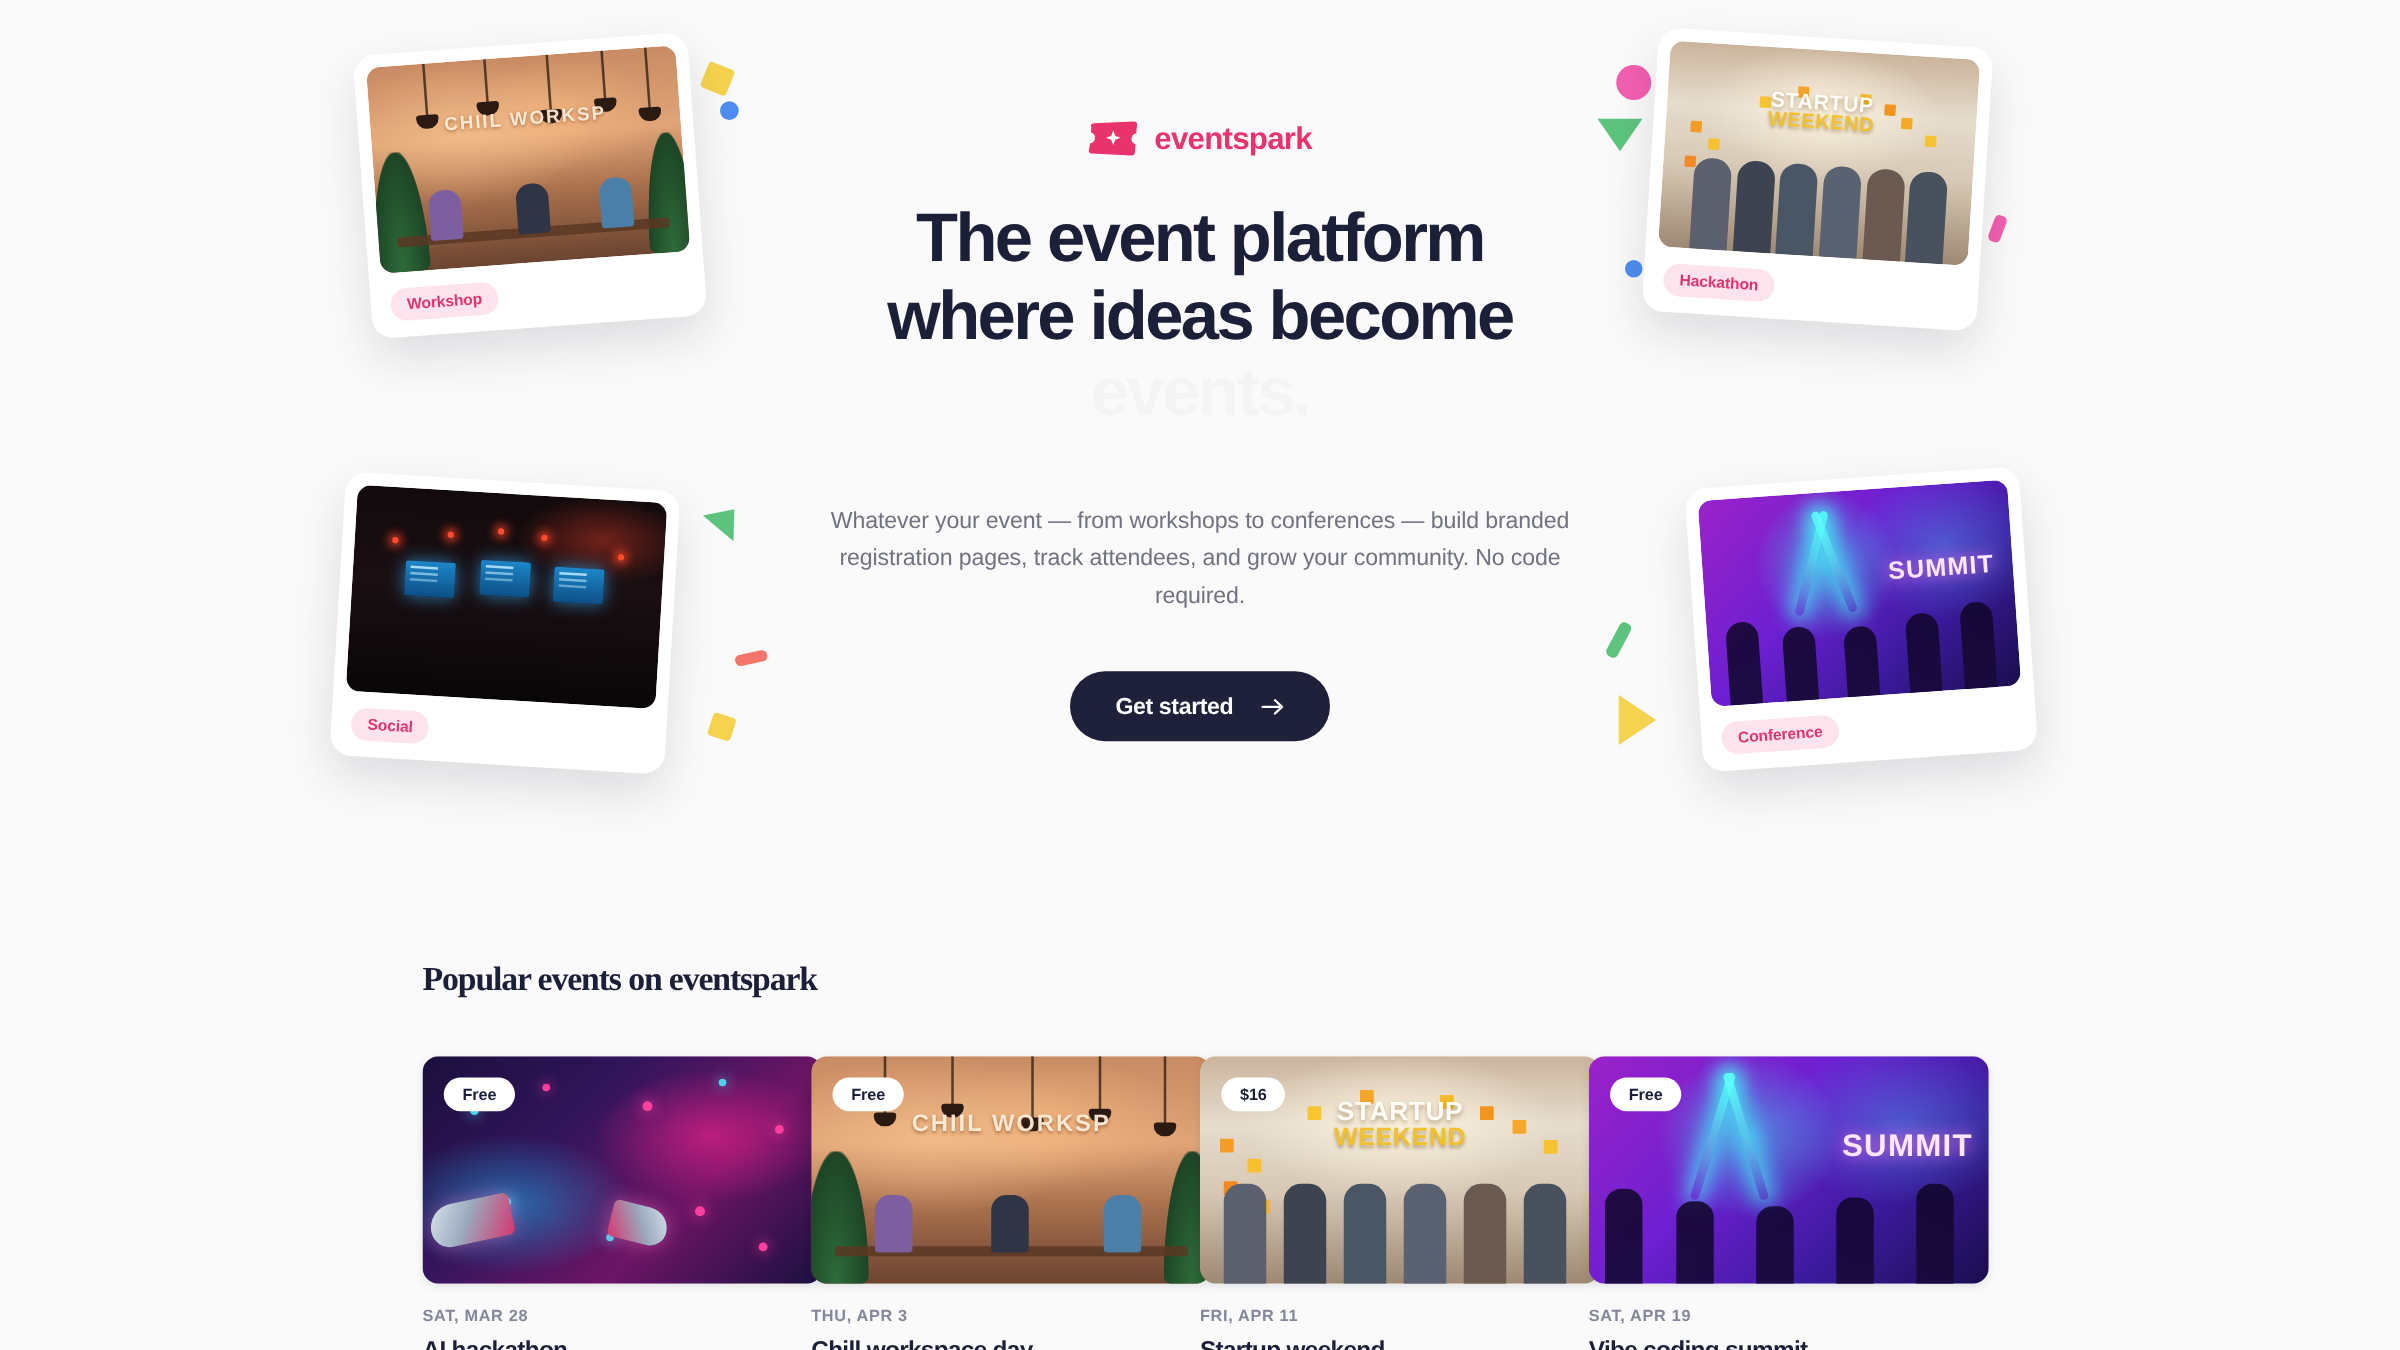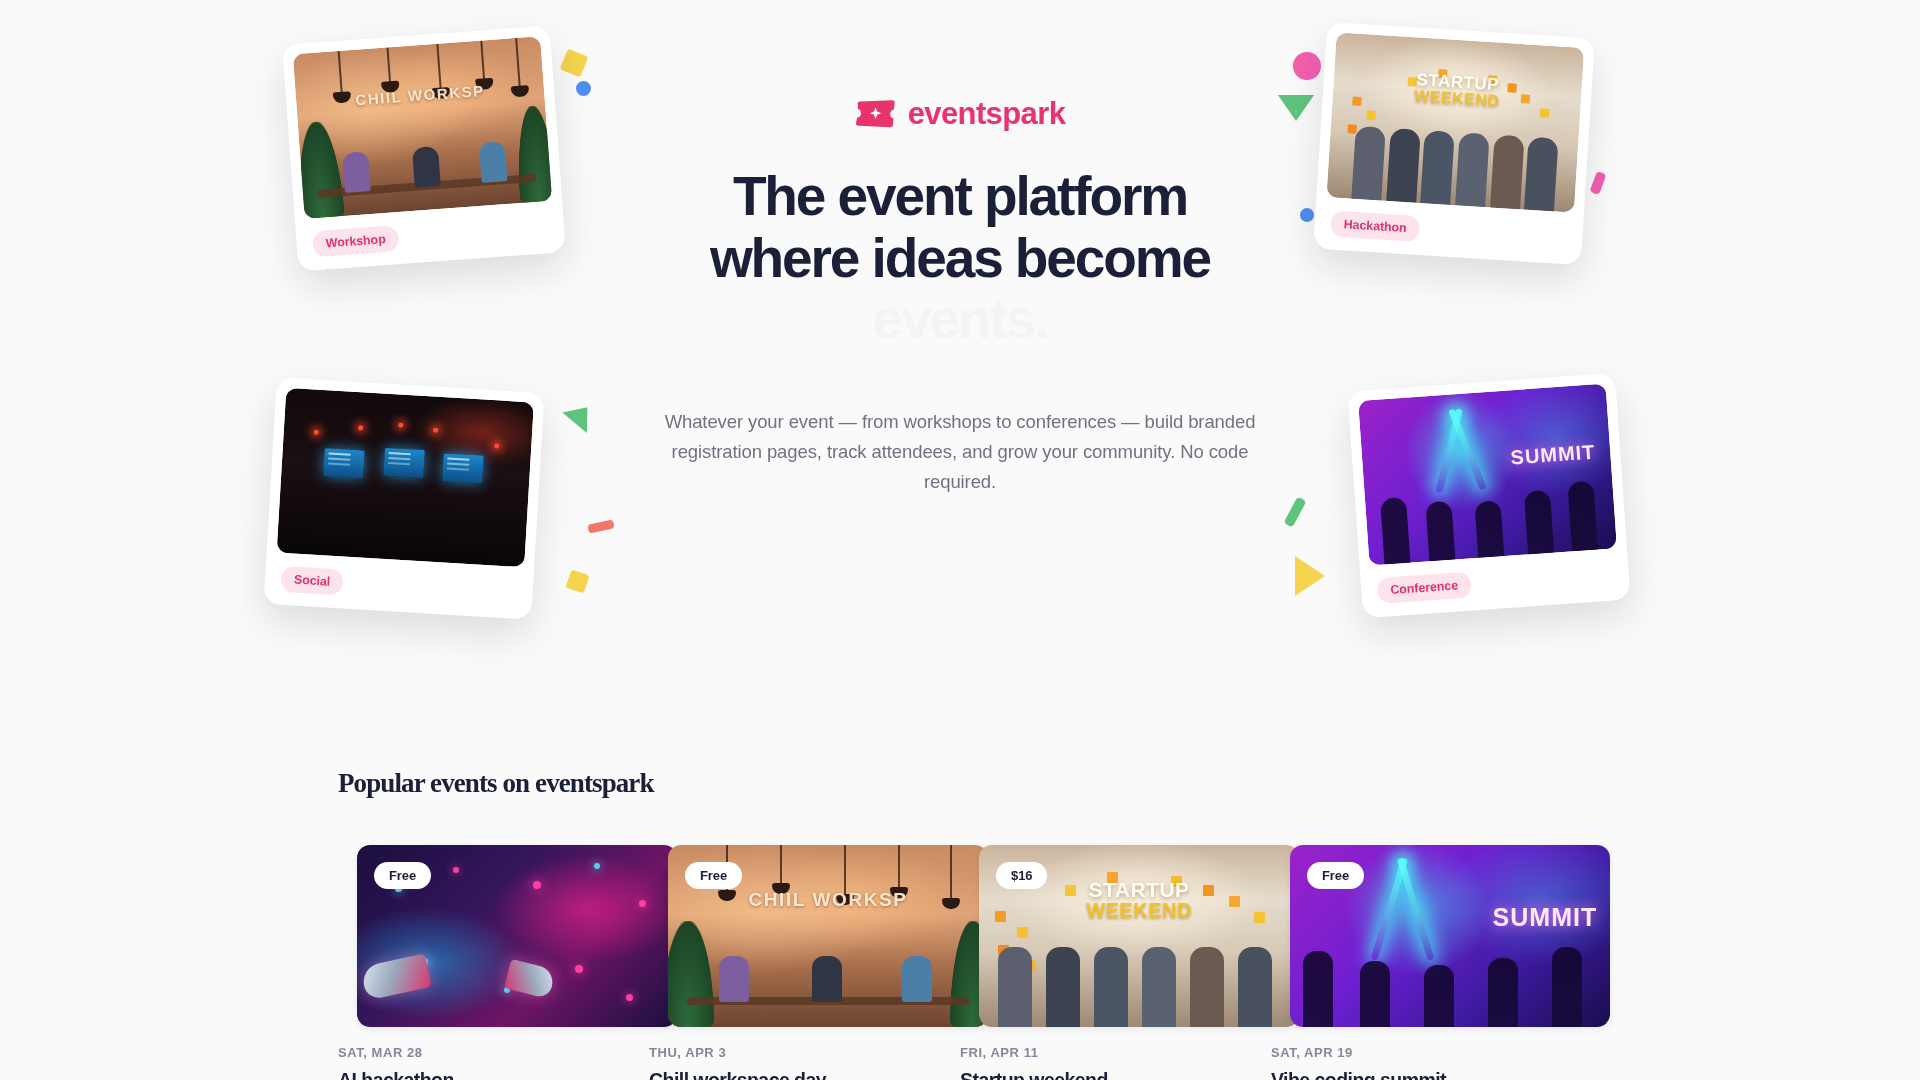--- a/index.html
+++ b/index.html
@@ -41,21 +41,21 @@
     margin-bottom: 34px;
   }
 
   .logo-mark {
     width: 42px;
     height: 30px;
     display: block;
   }
 
   .logo-text {
-    font-size: 31px;
+    font-size: 25px;
     font-weight: bold;
     color: #e8336d;
     letter-spacing: -0.6px;
   }
 
   .headline {
     font-size: 55px;
     line-height: 1.12;
     font-weight: bold;
     letter-spacing: -2.1px;
@@ -298,21 +298,20 @@
 
   .event-card { width: 286px; cursor: pointer; }
 
   .event-thumb {
     width: 320px;
     height: 182px;
     border-radius: 13px;
     overflow: hidden;
     position: relative;
     box-shadow: 0 2px 7px rgba(25,28,50,0.09);
-    margin-left: 19px;
   }
 
   .price-badge {
     position: absolute;
     left: 17px; top: 17px;
     background: #ffffff;
     color: #1b1f38;
     font-size: 13px;
     font-weight: bold;
     border-radius: 20px;
@@ -459,20 +458,28 @@
     </div>
 
     <h1 class="headline">
       <div>The event platform</div>
       <div>where ideas become</div>
       <div class="line-3">events.</div>
     </h1>
 
     <p class="subhead">Whatever your event — from workshops to conferences — build branded registration pages, track attendees, and grow your community. No code required.</p>
 
+    <div class="cta-wrap">
+      <button class="cta">
+        <span>Get started</span>
+        <svg width="19" height="15" viewBox="0 0 19 15">
+          <path d="M1 7.5 H16.3 M11 2.2 L16.6 7.5 L11 12.8" stroke="#ffffff" stroke-width="1.9" fill="none" stroke-linecap="round" stroke-linejoin="round"></path>
+        </svg>
+      </button>
+    </div>
 
   </div>
 </section>
 
 <section class="popular">
   <h2 class="section-title">Popular events on eventspark</h2>
 
   <div class="event-grid">
 
     <article class="event-card">

